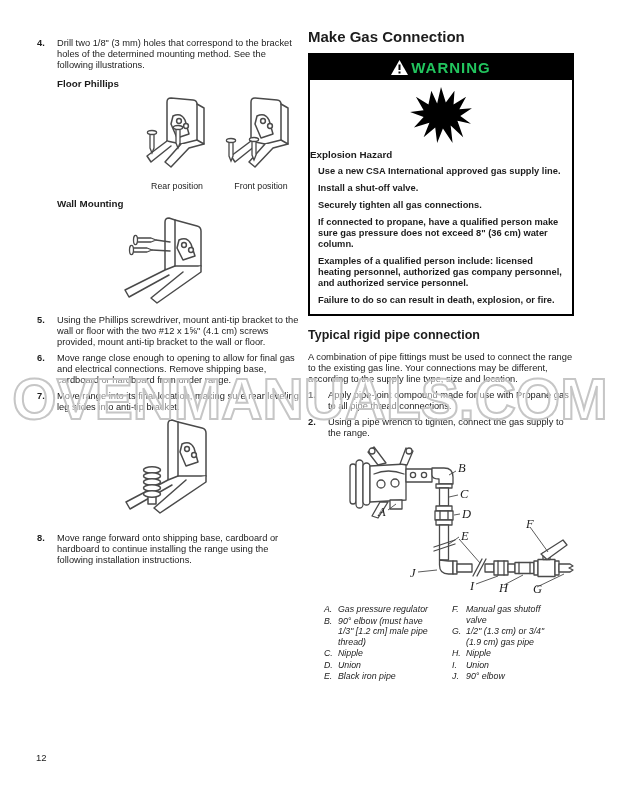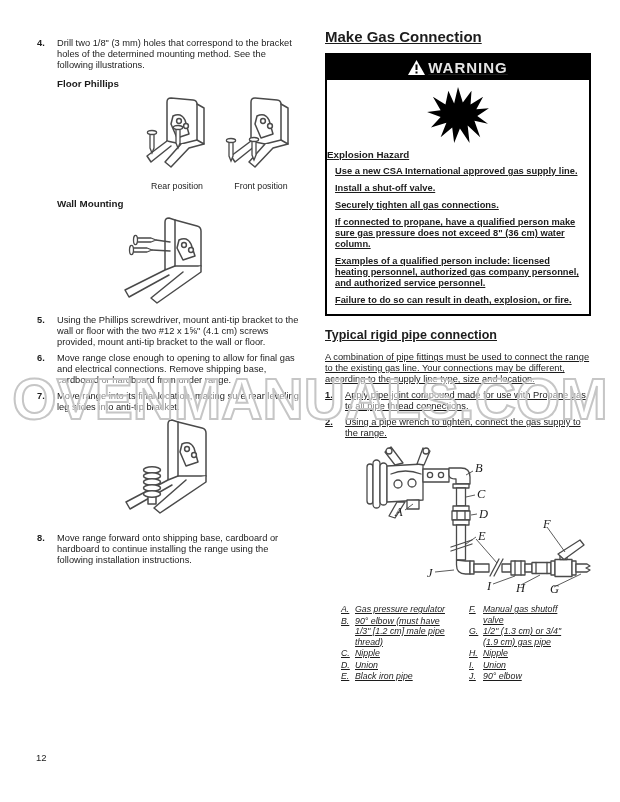--- a/index.html
+++ b/index.html
@@ -2,39 +2,39 @@
 <html><head>
 <meta charset="utf-8">
 <style>
   html,body { margin:0; padding:0; }
   body {
     width:620px; height:802px; background:#ffffff;
     font-family:"Liberation Sans", sans-serif; color:#1c1c1c;
     position:relative; overflow:hidden;
   }
   .col-left  { position:absolute; left:37px; top:38px; width:266px; }
-  .col-right { position:absolute; left:325px; top:28px; width:266px;text-decoration:underline; }
+  .col-right { position:absolute; left:308px; top:28px; width:266px; }
 
   .step { display:flex; margin-bottom:5px; font-size:9.3px; line-height:11px; }
   .step .num { width:20px; flex:none; font-weight:bold; }
   .step .txt { flex:1; }
 
   .sub-heading { font-weight:bold; font-size:9.8px; margin:7px 0 5px 20px; }
 
   .fig-row { display:flex; justify-content:flex-end; padding:0 0 0 14px; }
   .fig { width:84px; text-align:center; }
   .fig svg { display:block; margin:0 auto; }
   .fig-label { font-size:8.8px; line-height:10px; margin-top:3px; }
 
   .center-fig { text-align:center; margin:3px 0 5px; }
 
   h1.section { font-size:15px; font-weight:bold; margin:0 0 8px; }
 
   .warnbox { border:2px solid #000; background:#fff; }
-  .warnbar { background:#000; color:#e5e5e5; height:25px; display:flex; align-items:center; justify-content:center; gap:3px; }
+  .warnbar { background:#000; color:#22c55e; height:25px; display:flex; align-items:center; justify-content:center; gap:3px; }
   .warnbar .wtext { font-size:15px; font-weight:bold; letter-spacing:1px; }
   .explosion { text-align:center; margin:7px 0 2px; }
   .hazard { text-align:left; font-weight:bold; font-size:9.8px; margin:0 0 6px; }
   .warnp { font-weight:bold; font-size:9.3px; line-height:11px; margin:0 8px 6px; }
   .warnbox .spacer { height:2px; }
 
   h2.sub { font-size:12.5px; font-weight:bold; margin:12px 0 10px; }
   .para { font-size:9.3px; line-height:11px; margin:0 0 5px; }
 
   .diagram { position:relative; width:266px; height:152px; margin-top:3px; }

